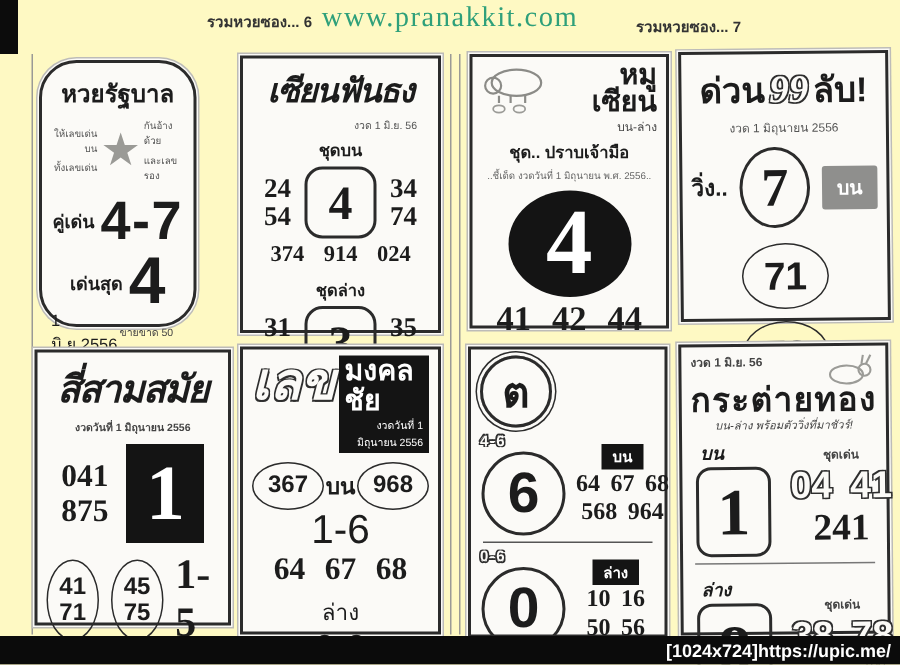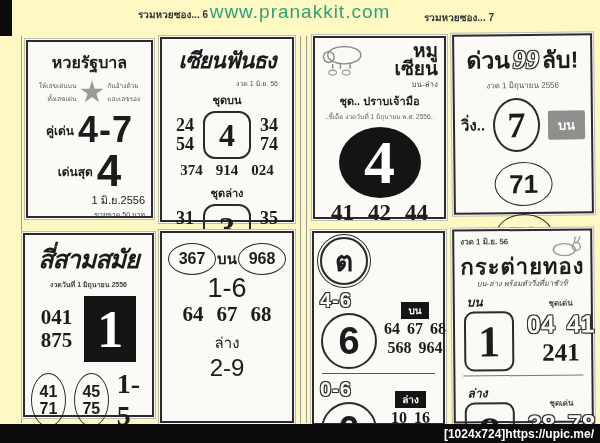--- a/index.html
+++ b/index.html
@@ -1,37 +1,37 @@
 <!DOCTYPE html>
 <html><head>
 <meta charset="utf-8">
 <style>
   html,body{margin:0;padding:0;}
   body{font-family:"Liberation Sans",sans-serif;background:#555;}
   .sheet{position:relative;width:600px;height:443px;background:#fef9c3;overflow:hidden;color:#1c1c1c;}
   .corner-strip{position:absolute;left:0;top:0;width:12px;height:36px;background:#0c0c0c;}
   .spine{position:absolute;top:36px;bottom:20px;width:1px;background:#9a9a96;}
   .hdr{position:absolute;top:7px;font-size:10px;font-weight:bold;color:#333;}
-  .watermark{position:absolute;top:1px;left:50%;transform:translateX(-50%);font-family:Liberation Sans, sans-serif;font-size:19px;color:#2fa07a;letter-spacing:1px;}
+  .watermark{position:absolute;top:1px;left:50%;transform:translateX(-50%);font-family:Liberation Serif, serif;font-size:19px;color:#2fa07a;letter-spacing:1px;}
   .panel{position:absolute;background:#fbfaf7;border:2px solid #2b2b2b;box-sizing:border-box;box-shadow:0 0 0 1px #fbfaf7,0 0 0 2px #bdbcb8;}
   .pad{padding:4px 6px;height:100%;box-sizing:border-box;display:flex;flex-direction:column;}
   .serif{font-family:"Liberation Serif","DejaVu Serif",serif;}
   .outline{color:#fbfaf7;text-shadow:-1px -1px 0 #2e2e2e,1px -1px 0 #2e2e2e,-1px 1px 0 #2e2e2e,1px 1px 0 #2e2e2e;}
   .tiny{font-size:7px;color:#444;}
   .footerbar{position:absolute;left:0;right:0;bottom:0;height:19px;background:#0b0b0b;color:#fff;display:flex;align-items:center;justify-content:flex-end;padding-right:6px;font-size:12px;font-weight:bold;box-sizing:border-box;}
   
   .p1-title{text-align:center;font-weight:bold;font-size:16px;margin-top:4px;}
   .p1-star-row{display:flex;align-items:center;justify-content:center;gap:2px;margin-top:4px;}
   .p1-notes{display:flex;flex-direction:column;font-size:6.5px;color:#555;gap:3px;}
   .star{color:#9a9a96;font-size:30px;line-height:26px;}
   .p1-line{display:flex;align-items:center;justify-content:center;gap:4px;}
   .p1-lab{font-size:12px;font-weight:bold;}
   .p1-pair{font-size:36px;font-weight:bold;letter-spacing:1px;}
   .p1-big{font-size:44px;font-weight:bold;line-height:40px;}
-  .p1-foot{display:flex;justify-content:space-between;align-items:flex-end;margin-top:auto;flex-direction:column;}
+  .p1-foot{display:flex;justify-content:space-between;align-items:flex-end;margin-top:auto;}
   
   .p2-title{text-align:center;font-weight:bold;font-size:22px;font-style:italic;letter-spacing:-1px;}
   .p2-date{text-align:right;font-size:7px;color:#555;margin-right:8px;}
   .p2-set{text-align:center;font-weight:bold;font-size:11px;margin-top:2px;}
   .p2-row{display:flex;align-items:center;justify-content:center;gap:9px;margin-top:2px;}
   .p2-col{display:flex;flex-direction:column;font-size:18px;font-weight:bold;line-height:19px;}
   .p2-box{width:44px;height:44px;border:2px solid #2b2b2b;border-radius:12px;display:flex;align-items:center;justify-content:center;font-size:32px;font-weight:bold;}
   .p2-triples{display:flex;justify-content:center;gap:13px;font-size:15px;font-weight:bold;margin-top:3px;}
   .p2-price{text-align:right;font-style:italic;font-size:10px;margin-top:auto;}
   
@@ -82,21 +82,21 @@
   .p6-row{display:flex;justify-content:center;gap:13px;font-size:21px;font-weight:bold;margin-top:1px;}
   .p6-lab2{text-align:center;font-size:15px;margin-top:4px;}
   
   .p7-head{display:flex;align-items:center;gap:6px;}
   .p7-logo{width:44px;height:44px;border:2px solid #2b2b2b;border-radius:50%;box-shadow:0 0 0 2px #fbfaf7,0 0 0 3px #2b2b2b;display:flex;align-items:center;justify-content:center;font-size:28px;font-weight:bold;flex:0 0 auto;}
   .p7-tblock{flex:1;text-align:center;}
   .p7-title{font-weight:bold;font-size:21px;line-height:21px;}
   .p7-date{font-size:10px;font-weight:bold;}
   .p7-sec{display:flex;align-items:center;gap:6px;margin-top:4px;}
   .p7-leftcol{display:flex;flex-direction:column;align-items:center;width:58px;flex:0 0 auto;}
-  .p7-pair{font-weight:bold;font-size:20px;letter-spacing:1px;}
+  .p7-pair{font-weight:bold;font-size:10px;letter-spacing:1px;}
   .p7-circle{width:52px;height:52px;border:2px solid #2b2b2b;border-radius:50%;display:flex;align-items:center;justify-content:center;font-size:38px;font-weight:bold;margin-top:1px;}
   .p7-rightcol{flex:1;display:flex;flex-direction:column;align-items:center;}
   .p7-tag{background:#141414;color:#fff;font-weight:bold;font-size:10px;padding:1px 7px;}
   .p7-nums{font-weight:bold;font-size:16px;line-height:19px;display:flex;gap:7px;}
   .p7-div{border-top:1px solid #555;margin:4px 2px 0;}
   
   .p8-top{display:flex;align-items:flex-start;}
   .p8-date{font-size:8px;font-weight:bold;color:#444;}
   .p8-rabbit{margin-left:auto;width:36px;height:22px;}
   .p8-title{text-align:center;font-weight:bold;font-size:22px;line-height:20px;letter-spacing:1px;}
@@ -119,21 +119,21 @@
 
   <div class="corner-strip"></div>
   <div class="spine" style="left:21px;"></div>
   <div class="spine" style="left:300px;"></div>
   <div class="spine" style="left:306px;"></div>
 
   <div class="hdr" style="left:138px;">รวมหวยซอง... 6</div>
   <div class="watermark">www.pranakkit.com</div>
   <div class="hdr" style="left:424px;top:10px;">รวมหวยซอง... 7</div>
 
-  <div class="panel" style="left:26px;top:40px;width:127px;height:178px;">
+  <div class="panel" style="left:26px;top:40px;width:105px;height:178px;border-radius:25px;">
     <div class="pad">
       <div class="p1-title">หวยรัฐบาล</div>
       <div class="p1-star-row">
         <div class="p1-notes" style="text-align:right;">
           <span>ให้เลขเด่นบน</span>
           <span>ทั้งเลขเด่น</span>
         </div>
         <span class="star">★</span>
         <div class="p1-notes" style="text-align:left;">
           <span>กันอ้างด้วย</span>
@@ -277,20 +277,27 @@
         </div>
         <div class="p5-pair serif">1-5</div>
       </div>
       <div class="p5-note">สลากฯ พิเศษ 3 ตัว 2 ตัว "หวยบนลับ"</div>
 
     </div>
   </div>
 
   <div class="panel" style="left:160px;top:231px;width:134px;height:192px;">
     <div class="pad">
+      <div class="p6-head">
+        <span class="p6-lek outline">เลข</span>
+        <div class="p6-banner">
+          <span class="p6-bt">มงคลชัย</span>
+          <span class="p6-bd">งวดวันที่ 1 มิถุนายน 2556</span>
+        </div>
+      </div>
       <div class="p6-ovalrow">
         <div class="p6-oval">367</div>
         <span class="p6-lab">บน</span>
         <div class="p6-oval">968</div>
       </div>
       <div class="p6-pair">1-6</div>
       <div class="p6-row serif">
         <span>64</span>
         <span>67</span>
         <span>68</span>

